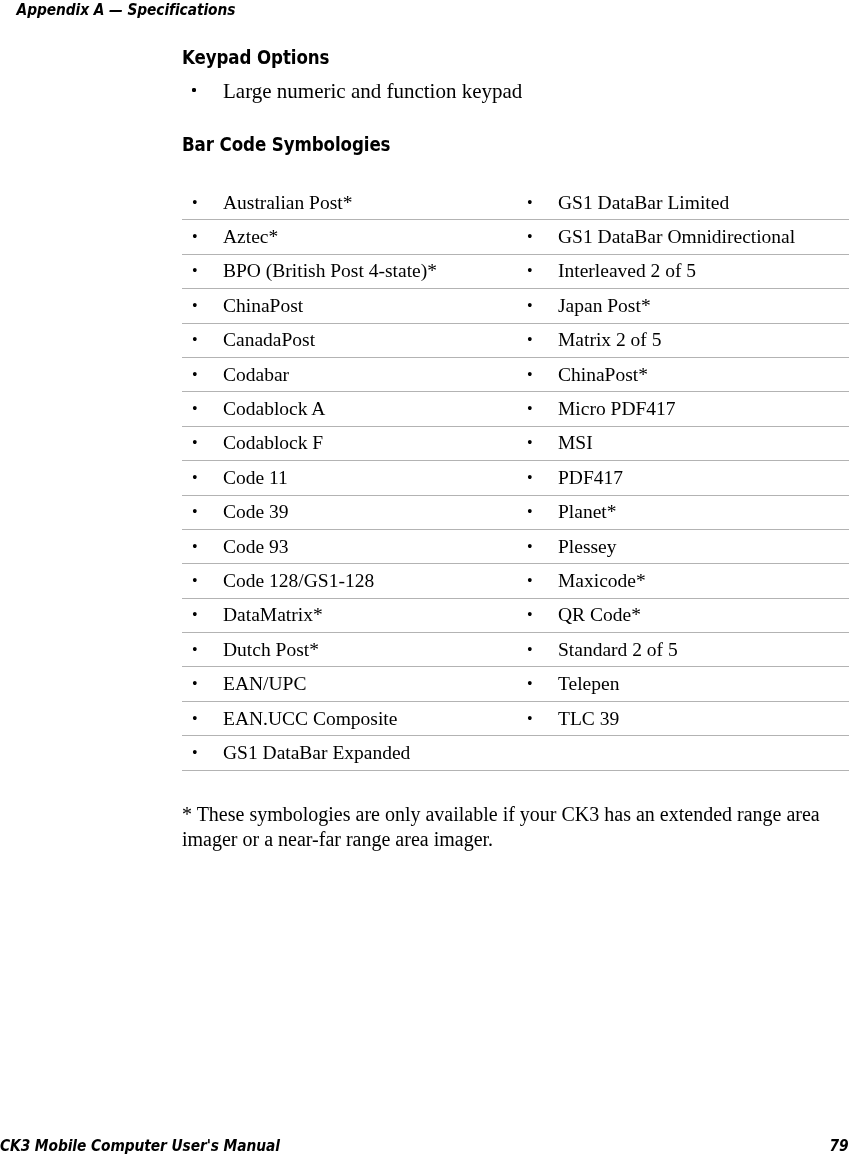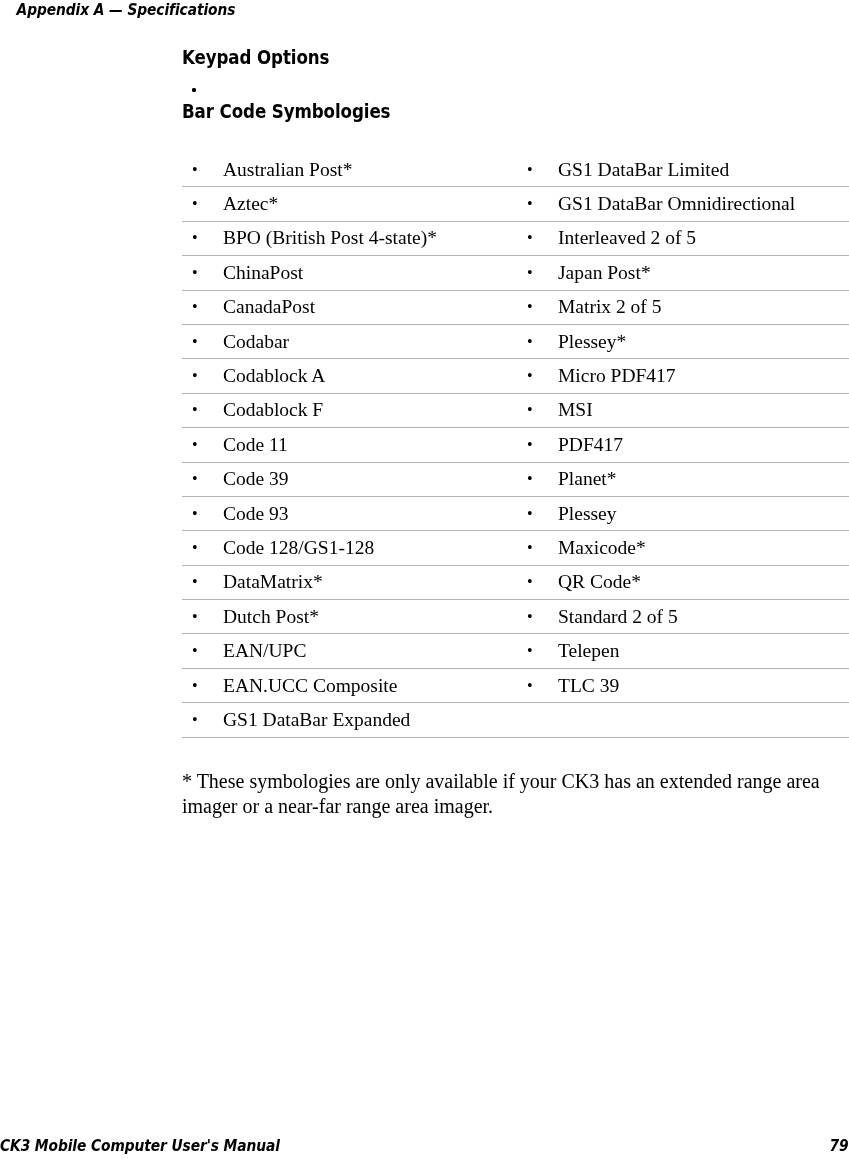--- a/index.html
+++ b/index.html
@@ -167,20 +167,21 @@
 <div class="content">
 
   <h2 class="section-heading heading-keypad">Keypad Options</h2>
 
   <ul class="bullet-list">
     <li>
       <span class="bullet-glyph">•</span>
     </li>
     <li>
       <span class="bullet-glyph">•</span>
+      <span>Large numeric and function keypad</span>
     </li>
   </ul>
 
   <h2 class="section-heading heading-symbologies" style="margin-top:30px;">Bar Code Symbologies</h2>
 
   <table class="symbology-table" style="margin-top:29px;">
     <colgroup>
       <col class="col-left">
         <col class="col-right">
     </colgroup>
@@ -229,21 +230,21 @@
         <td>
             <div class="cell-inner"><span class="bullet-glyph">•</span><span>Matrix 2 of 5</span></div>
           </td>
       </tr>
 
       <tr>
         <td>
             <div class="cell-inner"><span class="bullet-glyph">•</span><span>Codabar</span></div>
           </td>
         <td>
-            <div class="cell-inner"><span class="bullet-glyph">•</span><span>Plessey*</span></div>
+            <div class="cell-inner"><span class="bullet-glyph">•</span><span>ChinaPost*</span></div>
           </td>
       </tr>
 
       <tr>
         <td>
             <div class="cell-inner"><span class="bullet-glyph">•</span><span>Codablock A</span></div>
           </td>
         <td>
             <div class="cell-inner"><span class="bullet-glyph">•</span><span>Micro PDF417</span></div>
           </td>

